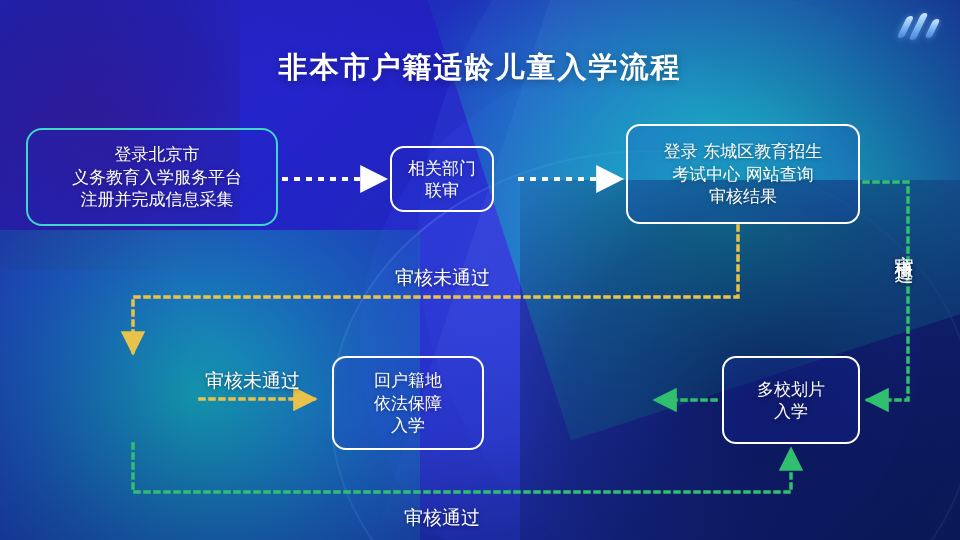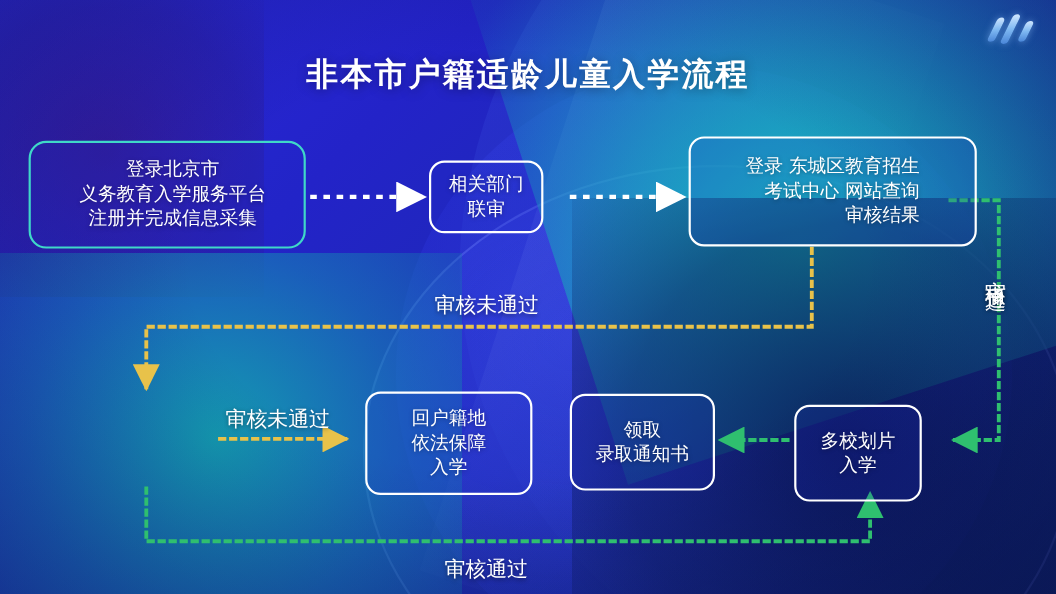--- a/index.html
+++ b/index.html
@@ -126,25 +126,25 @@
     font-size: 17px;
     background: rgba(35,45,200,0.18);
     text-shadow: 0 1px 4px rgba(0,0,0,0.35);
     white-space: pre-line;
     padding: 4px 6px;
   }
   .node.teal { border-color: #3fd8c8; border-radius: 16px; padding-left: 16px; }
 
   #node-register  { left: 26px;  top: 128px; width: 252px; height: 98px; }
   #node-joint     { left: 390px; top: 146px; width: 104px; height: 66px; }
-  #node-query     { left: 626px; top: 124px; width: 262px; height: 100px; text-align: right; }
+  #node-query     { left: 626px; top: 124px; width: 234px; height: 100px; }
   #node-recheck   { left: 70px;  top: 358px; width: 126px; height: 82px; }
   #node-hometown  { left: 332px; top: 356px; width: 152px; height: 94px; }
   #node-notice    { left: 518px; top: 358px; width: 132px; height: 88px; }
-  #node-multi     { left: 722px; top: 356px; width: 116px; height: 88px; margin-top: 12px; }
+  #node-multi     { left: 722px; top: 356px; width: 138px; height: 88px; }
 
   
   .conn-label {
     position: absolute;
     color: #ffffff;
     font-size: 19px;
     text-shadow: 0 1px 4px rgba(0,0,0,0.45);
     white-space: nowrap;
   }
   #label-fail-top   { left: 395px; top: 265px; }
@@ -223,22 +223,20 @@
 
   <div class="node" id="node-query">登录 东城区教育招生
 考试中心 网站查询
 审核结果</div>
 
 
   <div class="node" id="node-hometown">回户籍地
 依法保障
 入学</div>
 
-  <div class="node" id="node-notice">领取
-录取通知书</div>
 
   <div class="node" id="node-multi">多校划片
 入学</div>
 
   <div class="conn-label" id="label-fail-top">审核未通过</div>
   <div class="conn-label" id="label-fail-mid">审核未通过</div>
   <div class="conn-label" id="label-pass-bot">审核通过</div>
   <div class="conn-label" id="label-pass-right">审核通过</div>
 
 </div>

